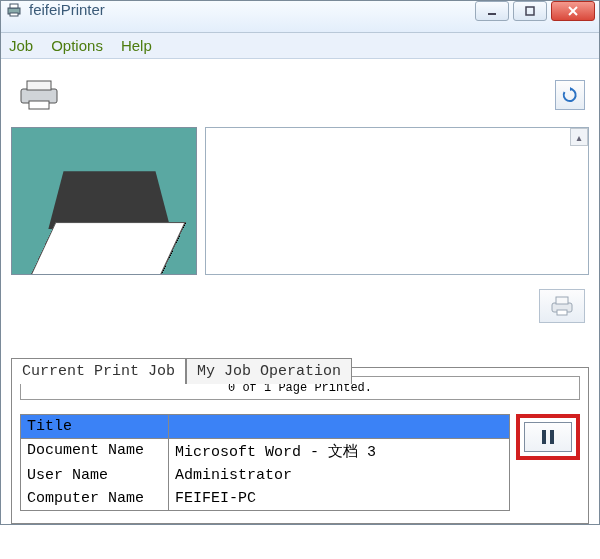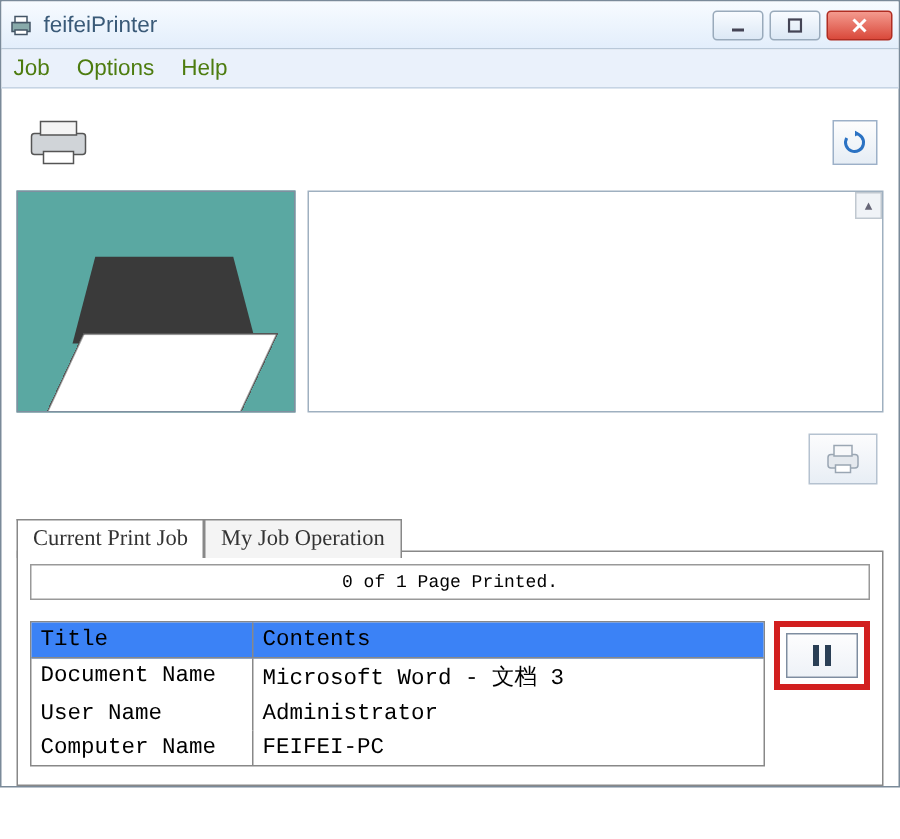--- a/index.html
+++ b/index.html
@@ -13,21 +13,20 @@
   .window {
     width: 600px;
     border: 1px solid #7a8a99;
     background: #fff;
   }
   .titlebar {
     height: 32px;
     background: linear-gradient(#f7fbff, #e3eefb);
     border-bottom: 1px solid #b9c8d8;
     display: flex;
-    align-items: center;
     padding: 0 4px;
   }
   .titlebar .app-icon { width: 18px; height: 18px; margin-right: 6px; display:flex; align-items:center; justify-content:center;}
   .titlebar .title { color: #3a5a78; font-size: 15px; flex: 1; }
   .win-controls { display: flex; gap: 4px; }
   .win-btn {
     width: 34px; height: 20px;
     border: 1px solid #9ab; border-radius: 3px;
     background: linear-gradient(#f8fbff,#dce8f5);
     display: flex; align-items: center; justify-content: center;
@@ -136,22 +135,21 @@
     font-family:"Courier New", monospace;
     font-size:15px;
     color:#333;
   }
   .tab {
     padding:4px 10px;
     border:1px solid #888;
     border-bottom:none;
     background:#fff;
     position:relative;
-    top:5px;
-    font-family:Liberation Serif, serif;
+    top:17px;
   }
   .tab.inactive {
     background:#f4f4f4;
     text-align:right;
   }
   .tab-panel {
     border:1px solid #888;
     padding:8px 8px 12px 8px;
   }
   .page-status {
@@ -278,21 +276,20 @@
         <div class="tab">Current Print Job</div>
         <div class="tab inactive">My Job Operation</div>
       </div>
       <div class="tab-panel">
         <div class="page-status">0 of 1 Page Printed.</div>
 
         <div class="detail-row">
           <div class="detail-table">
             <div class="drow hrow">
               <div class="dcell c1">Title</div>
-              <div class="dcell">Contents</div>
             </div>
             <div class="drow">
               <div class="dcell c1">Document Name</div>
               <div class="dcell">Microsoft Word - 文档 3</div>
             </div>
             <div class="drow">
               <div class="dcell c1">User Name</div>
               <div class="dcell">Administrator</div>
             </div>
             <div class="drow">

